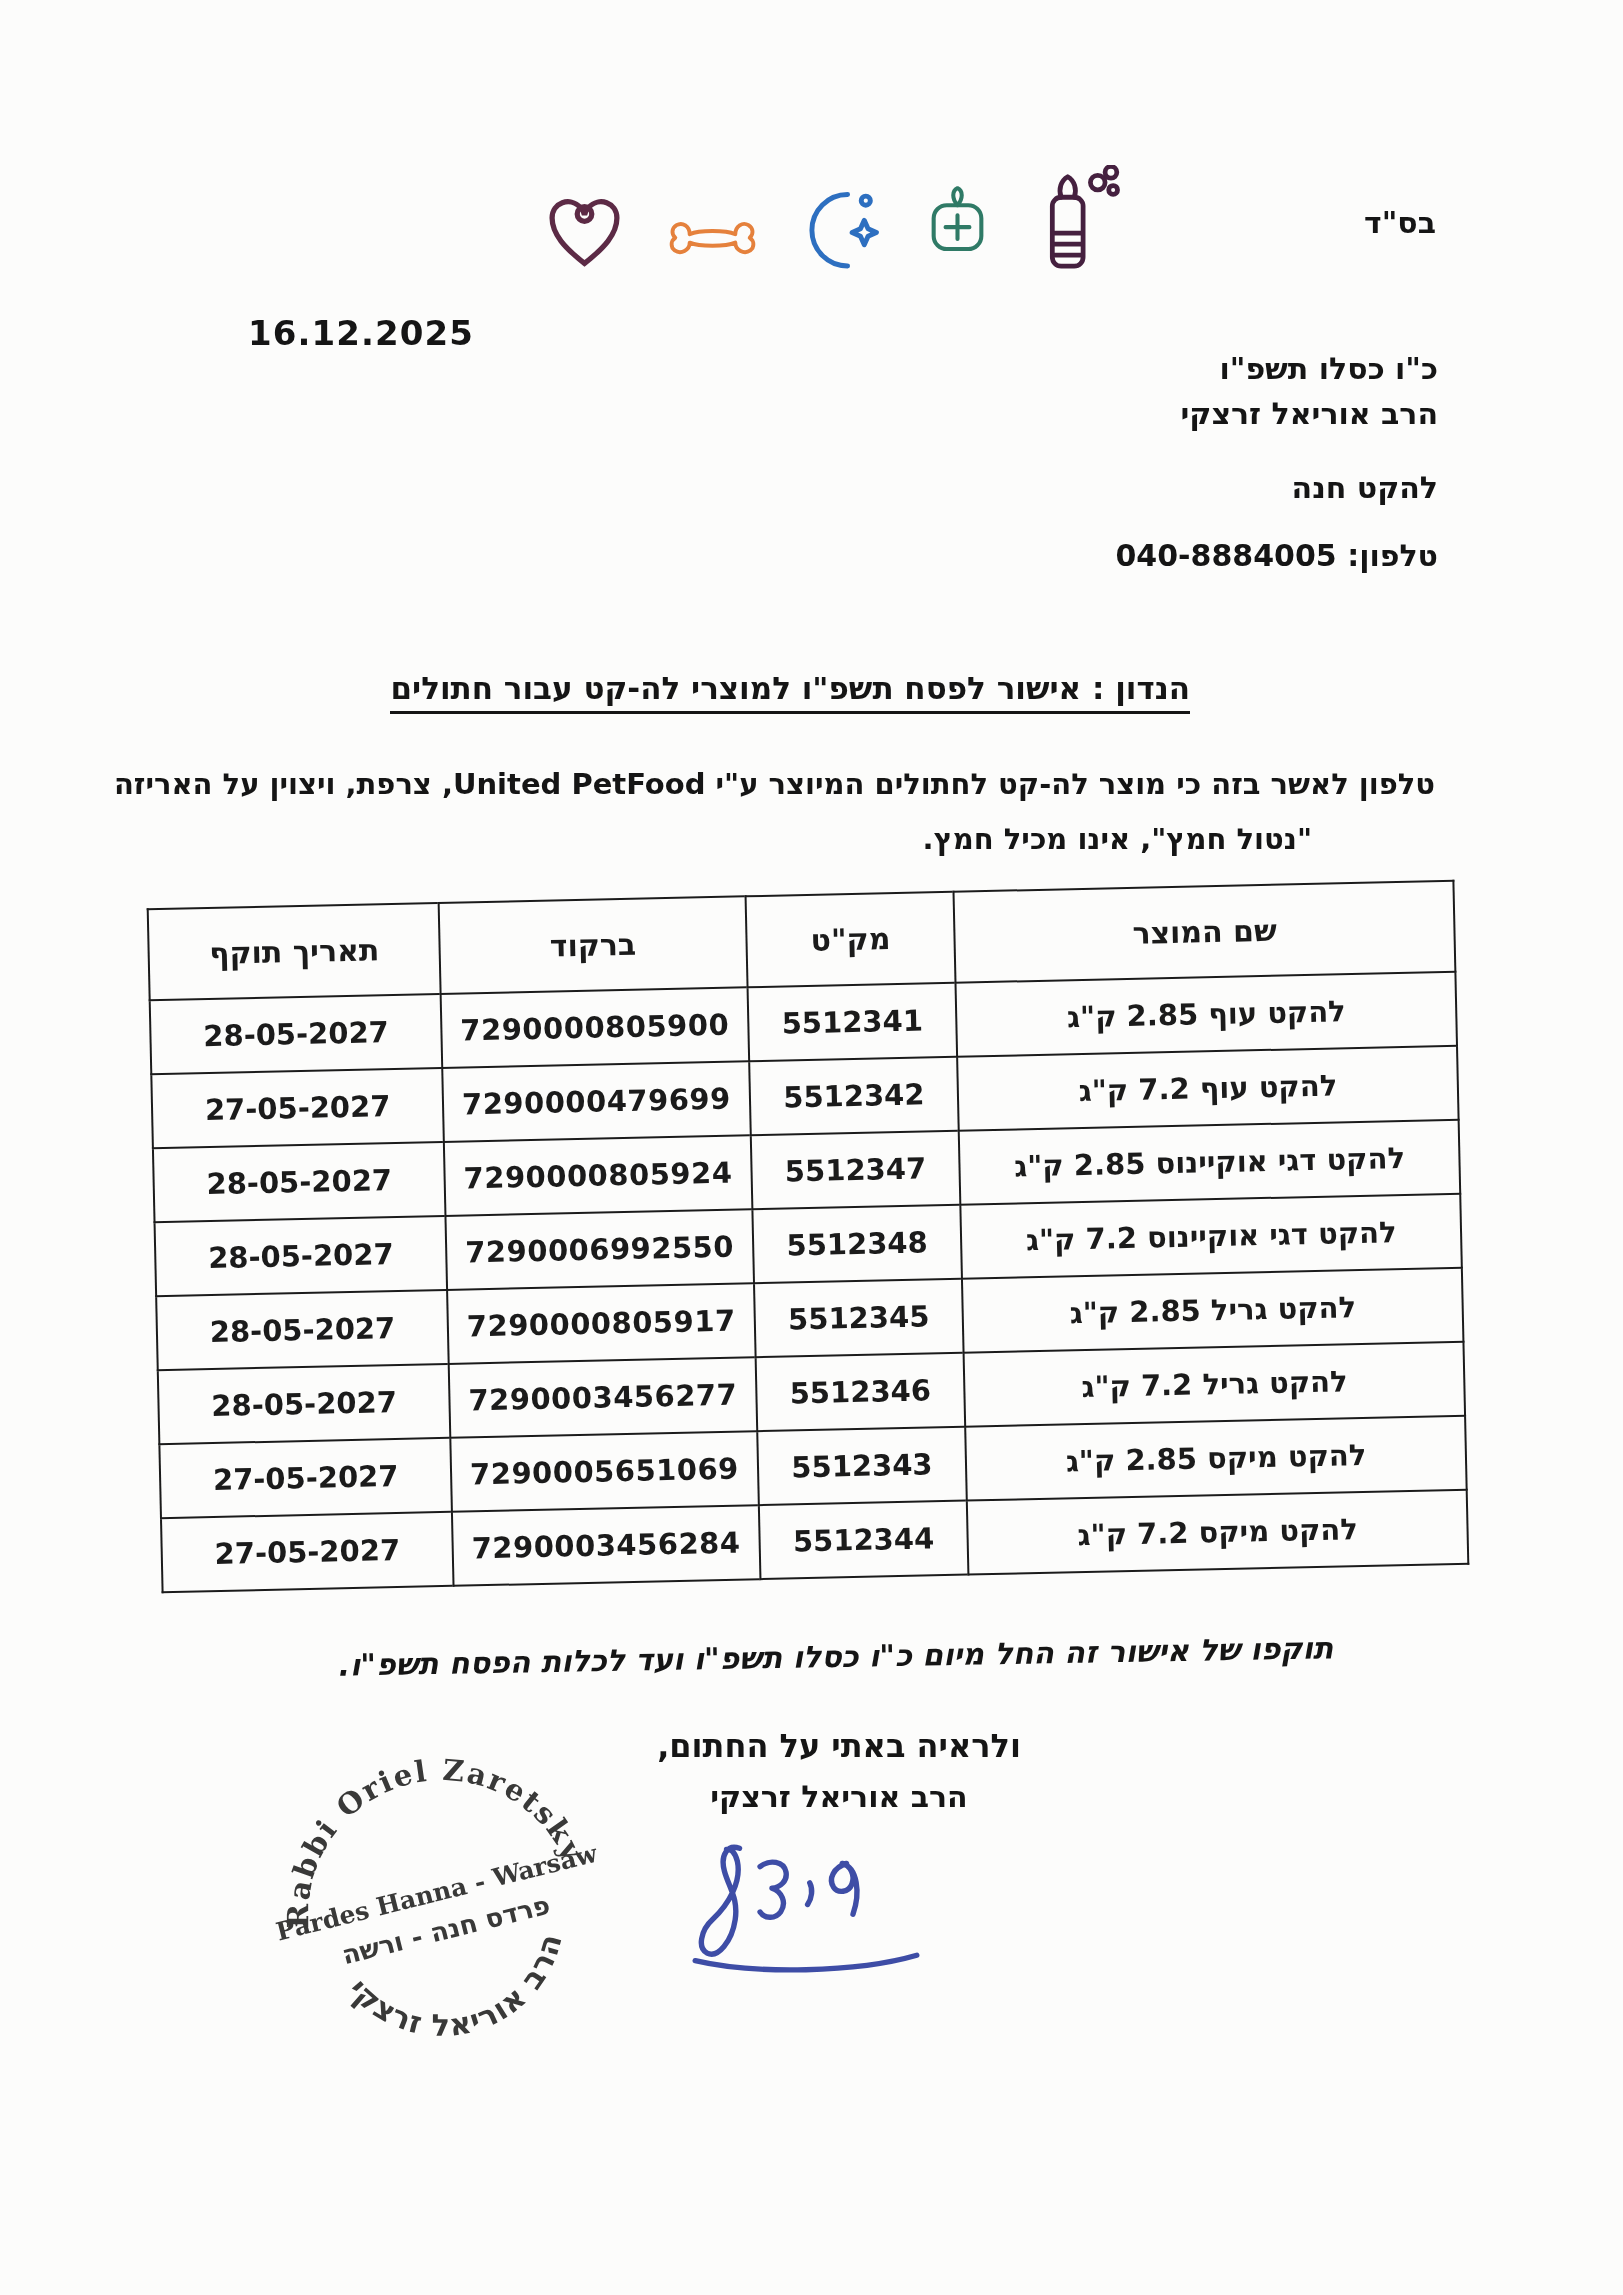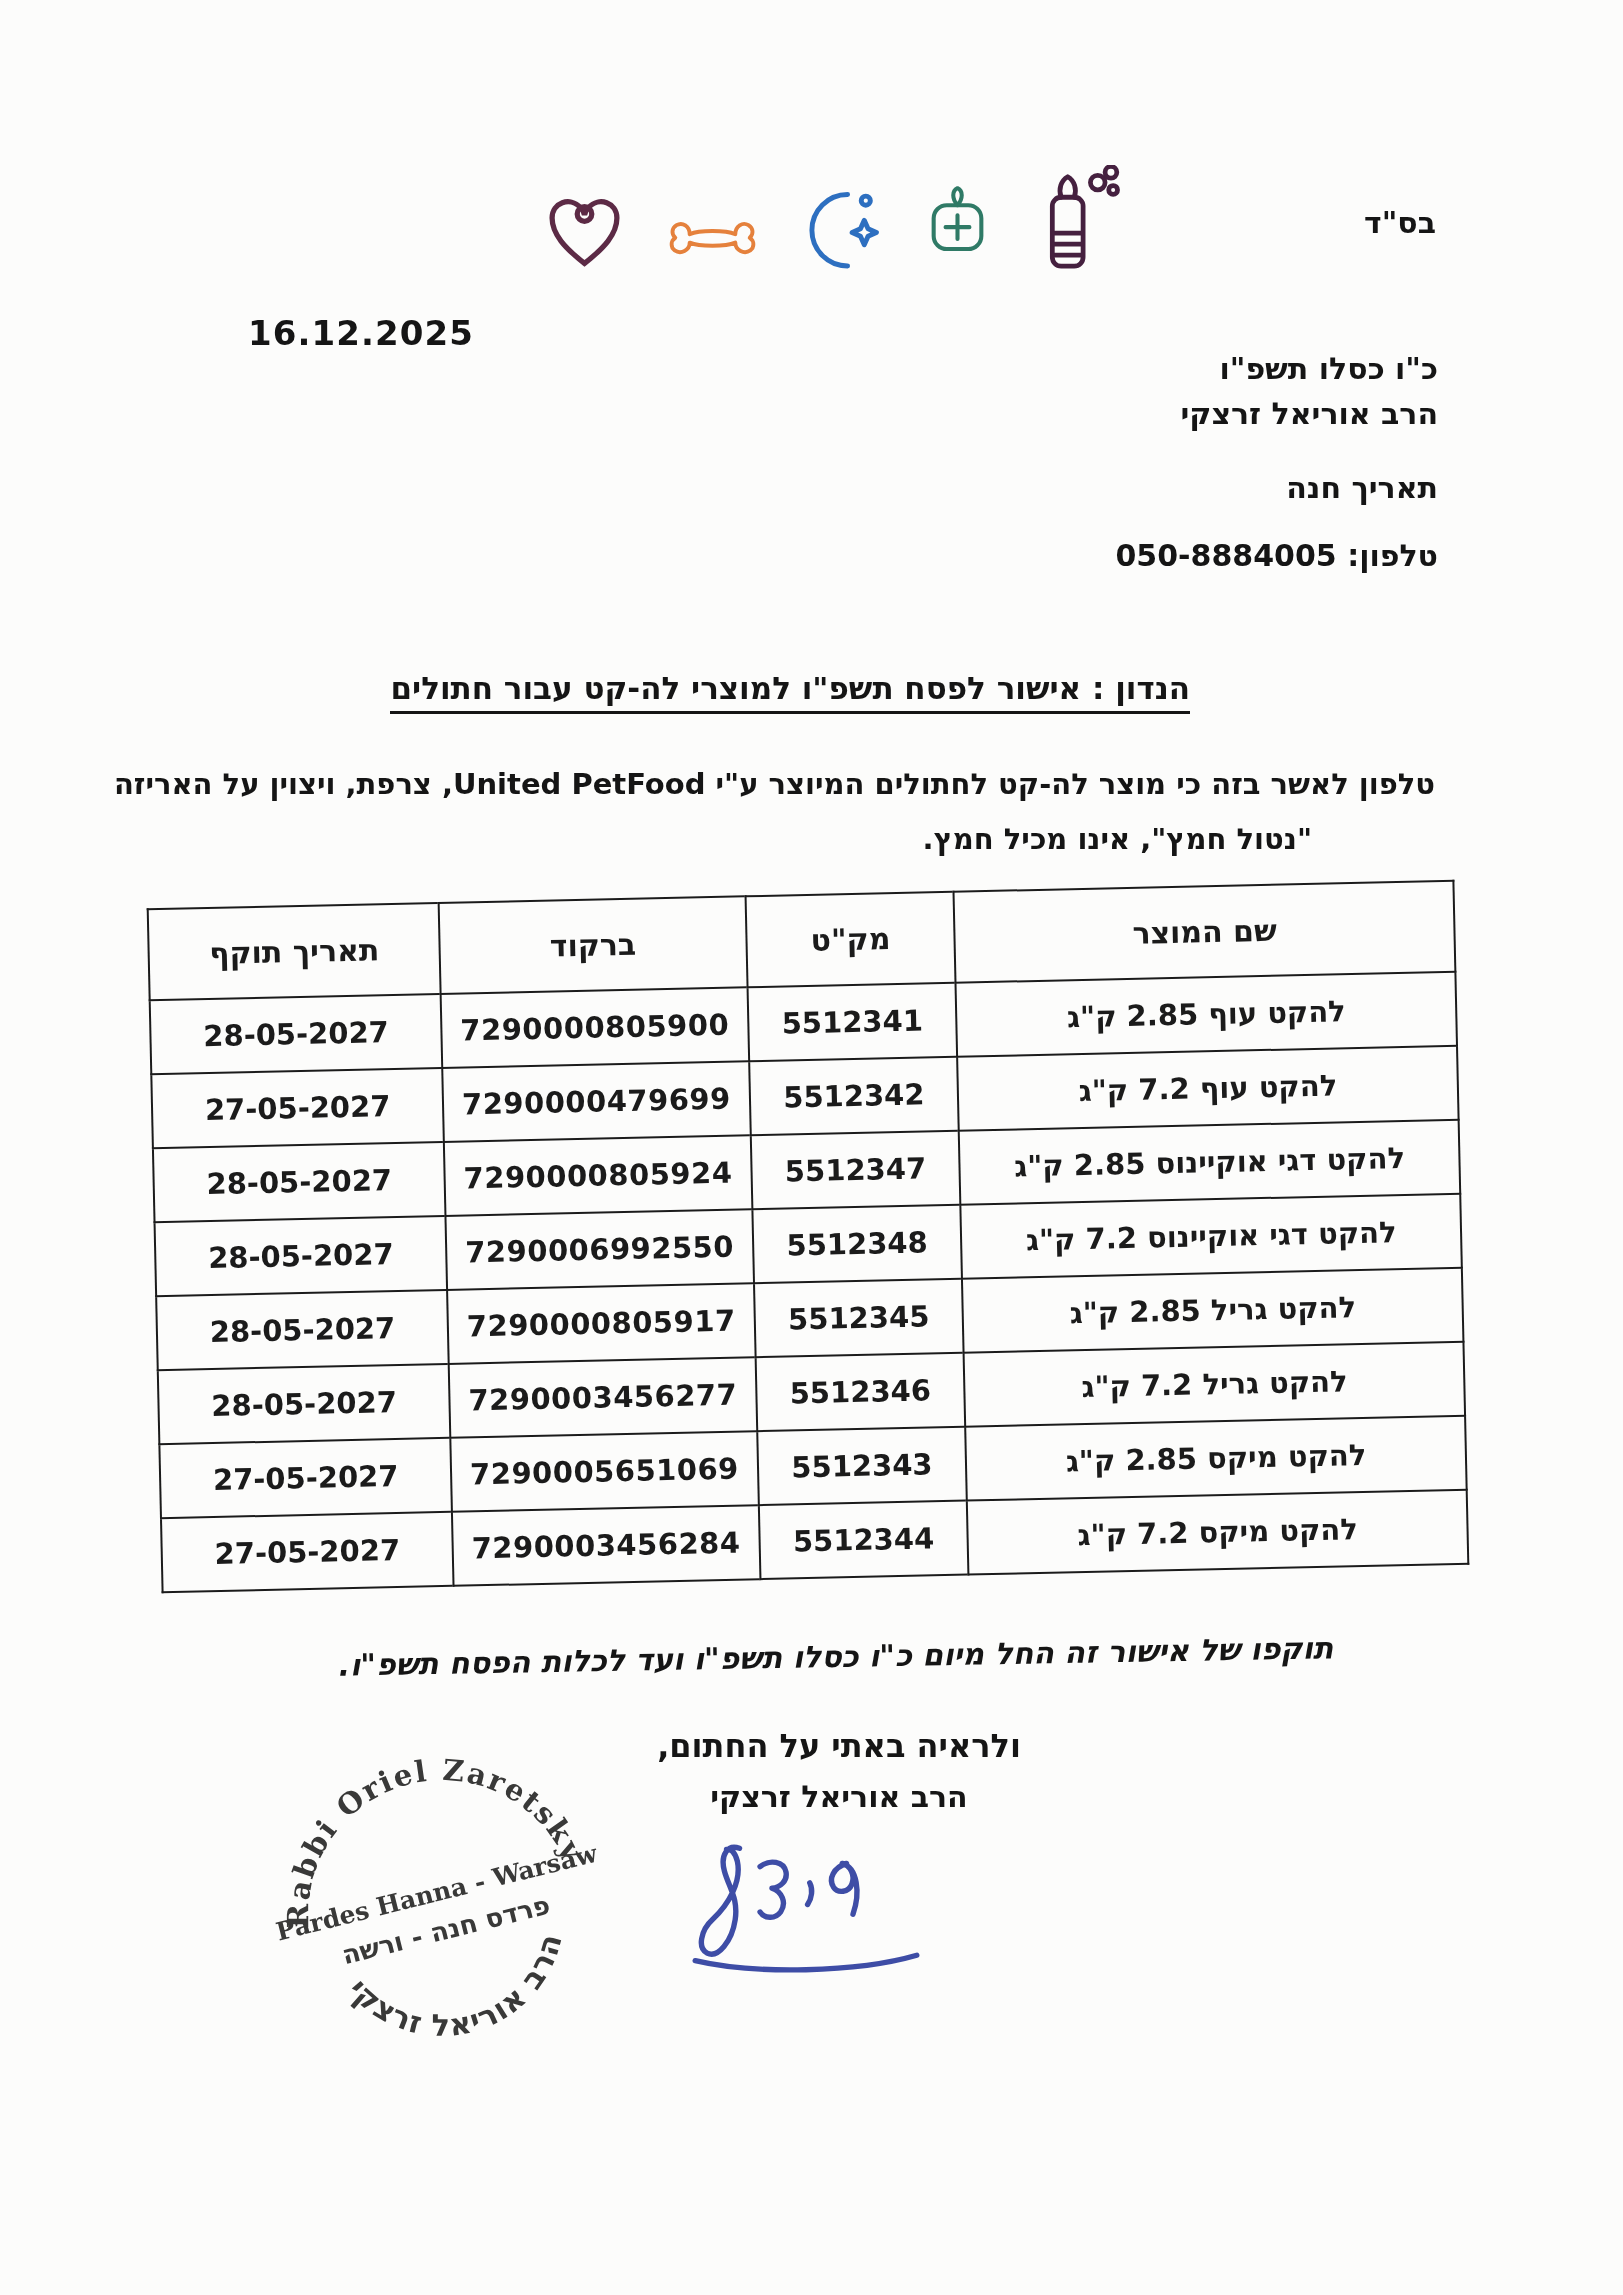--- a/index.html
+++ b/index.html
@@ -118,22 +118,22 @@
         <circle cx="113" cy="34" r="6"></circle>
       </g>
     </svg>
   </div>
 
   <div class="abs b rtl bsd">בס"ד</div>
   <div class="abs b rtl heb-date">כ"ו כסלו תשפ"ו</div>
   <div class="abs b greg-date">16.12.2025</div>
 
   <div class="abs b rtl recipient-name">הרב אוריאל זרצקי</div>
-  <div class="abs b rtl recipient-city">תאריך חנה</div>
-  <div class="abs b rtl recipient-phone">טלפון: 050-8884005</div>
+  <div class="abs b rtl recipient-city">להקט חנה</div>
+  <div class="abs b rtl recipient-phone">טלפון: 040-8884005</div>
 
   <div class="abs b rtl subject">הנדון : אישור לפסח תשפ"ו למוצרי לה-קט עבור חתולים</div>
 
   <div class="abs b rtl body-par">
     <div class="l1">טלפון לאשר בזה כי מוצר לה-קט לחתולים המיוצר ע"י United PetFood, צרפת, ויצוין על האריזה</div>
     <div class="l2">"נטול חמץ", אינו מכיל חמץ.</div>
   </div>
 
   <table class="abs cert-table">
     <thead>

